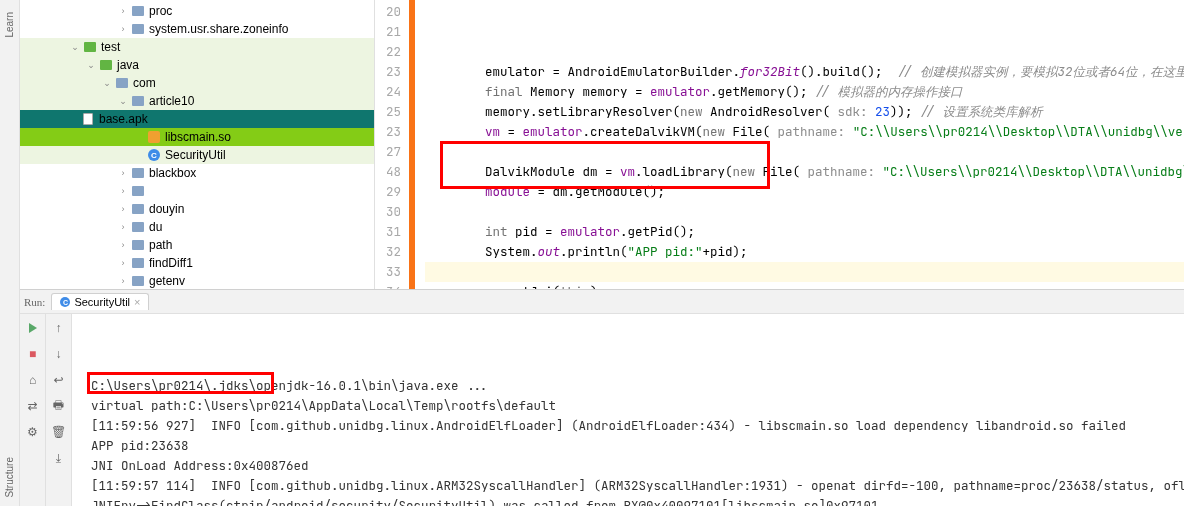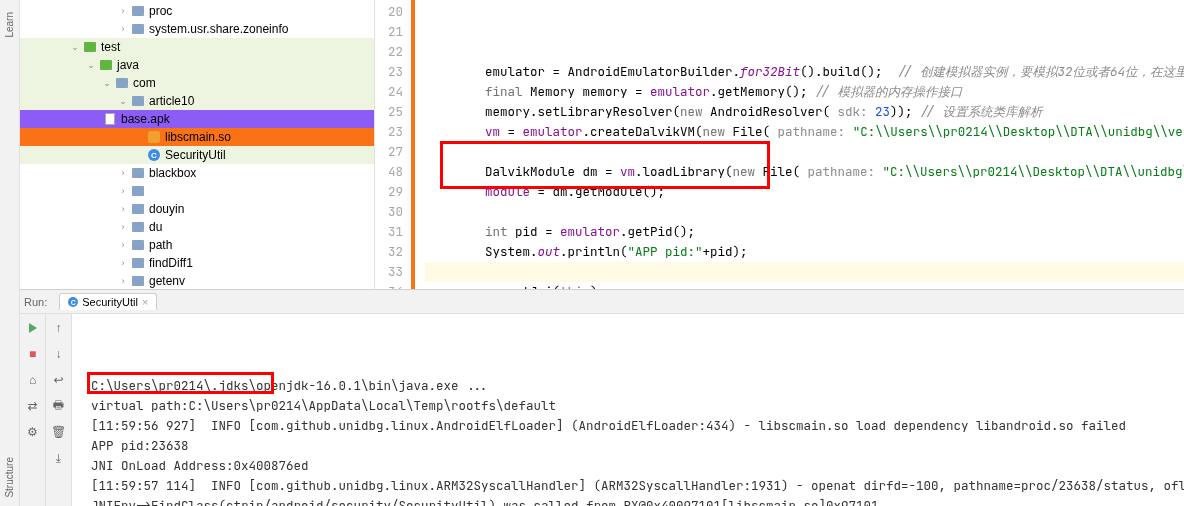--- a/index.html
+++ b/index.html
@@ -71,21 +71,21 @@
   overflow: hidden;
 }
 .gutter-col {
   width: 40px;
   background: #fff;
   text-align: right;
   color: #a8a8a8;
   padding-right: 8px;
   padding-top: 2px;
   line-height: 20px;
-  border-right: 4px solid #f97316;
+  border-right: 6px solid #f97316;
 }
 .code-col {
   flex: 1;
   padding-top: 2px;
   padding-left: 10px;
   line-height: 20px;
   white-space: pre;
   position: relative;
   overflow: hidden;
 }
@@ -125,21 +125,21 @@
 .run-header .tab {
   background: #fff;
   border: 1px solid #d0d0d0;
   border-bottom: none;
   padding: 2px 8px;
   margin-left: 4px;
   border-radius: 3px 3px 0 0;
   display: flex;
   align-items: center;
 }
-.run-header .label { color: #666; margin-right: 8px; }
+.run-header .label { color: #666; margin-right: 2px; font-family: Liberation Serif, serif; }
 .run-toolbar {
   width: 26px;
   background: #f2f2f2;
   border-right: 1px solid #e0e0e0;
   display: flex;
   flex-direction: column;
   align-items: center;
   padding-top: 4px;
   gap: 6px;
 }
@@ -235,28 +235,28 @@
           </span>
           <span>com</span>
         </div>
         <div class="tree-item" style="padding-left: 96px; background: rgb(237, 245, 225);">
           <span class="tw">⌄</span>
           <span class="ico">
             <span class="folder-ico"></span>
           </span>
           <span>article10</span>
         </div>
-        <div class="tree-item" style="padding-left: 68px; background: #8b5cf6;">
+        <div class="tree-item" style="padding-left: 46px; background: #0f766e;">
           <span class="tw"></span>
           <span class="ico">
             <span class="file-ico"></span>
           </span>
           <span>base.apk</span>
         </div>
-        <div class="tree-item sel" style="padding-left: 112px; background: #f97316;">
+        <div class="tree-item sel" style="padding-left: 112px; background: #84cc16;">
           <span class="tw"></span>
           <span class="ico">
             <span class="lib-ico"></span>
           </span>
           <span>libscmain.so</span>
         </div>
         <div class="tree-item" style="padding-left: 112px; background: rgb(237, 245, 225);">
           <span class="tw"></span>
           <span class="ico">
             <span class="class-ico">C</span>

